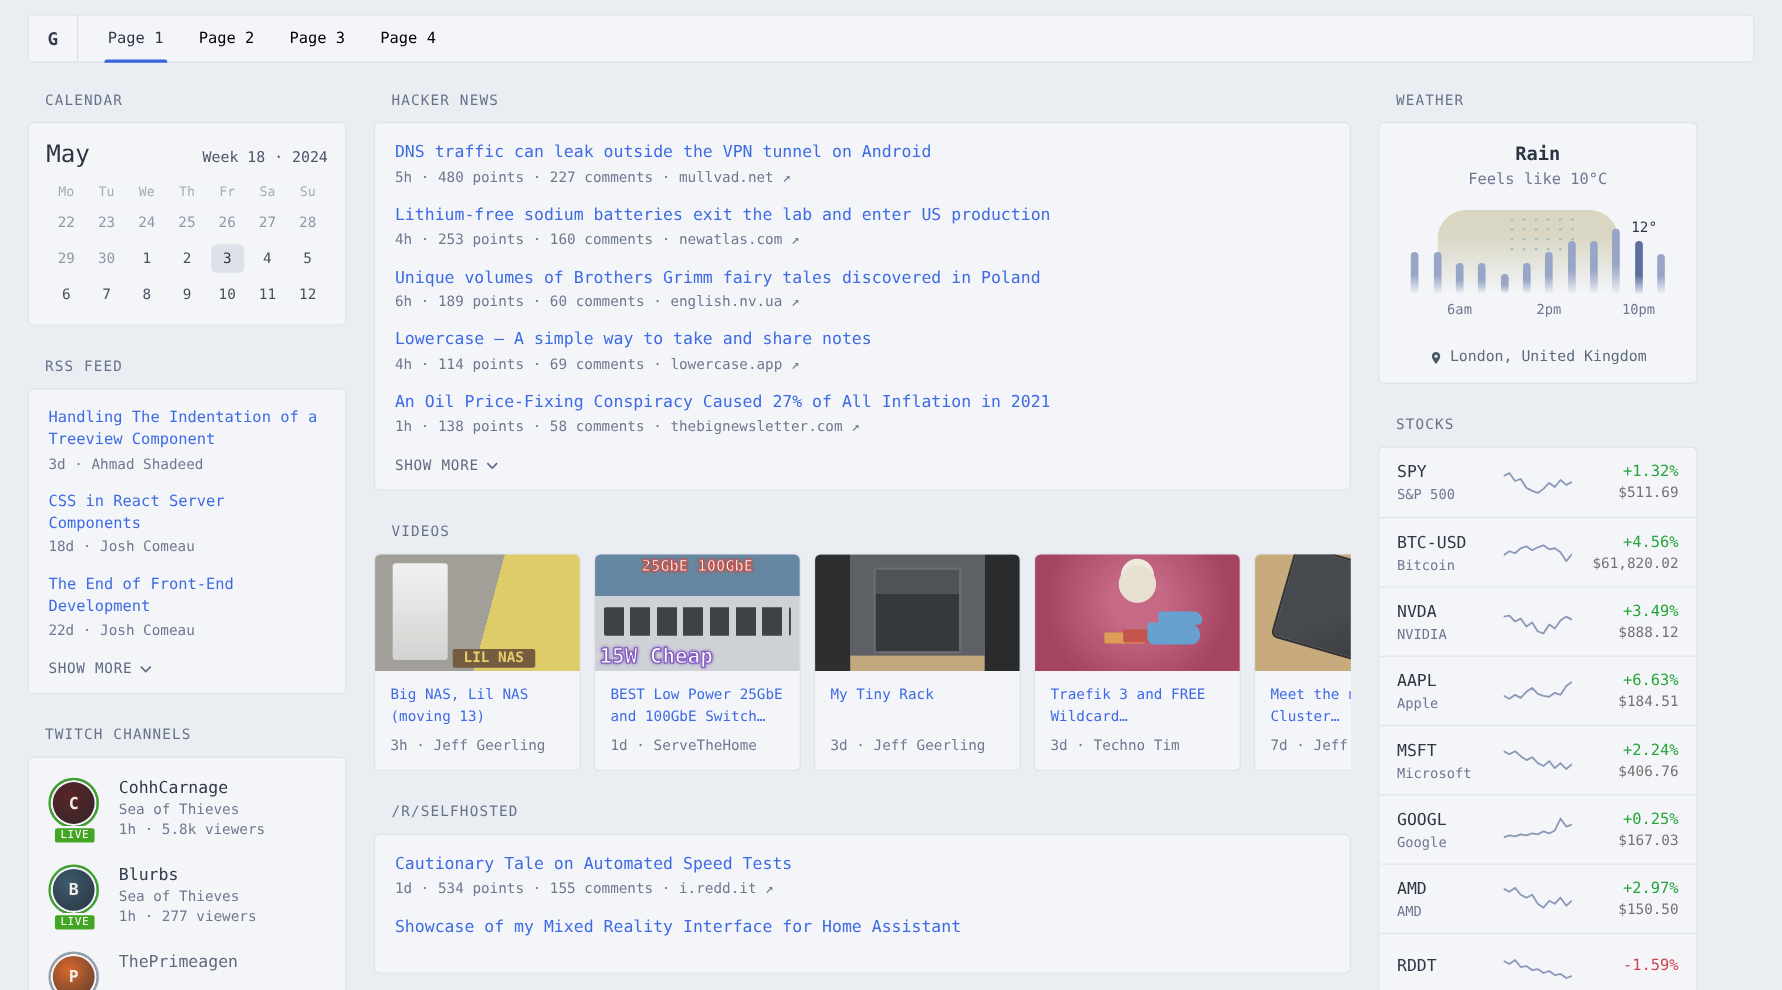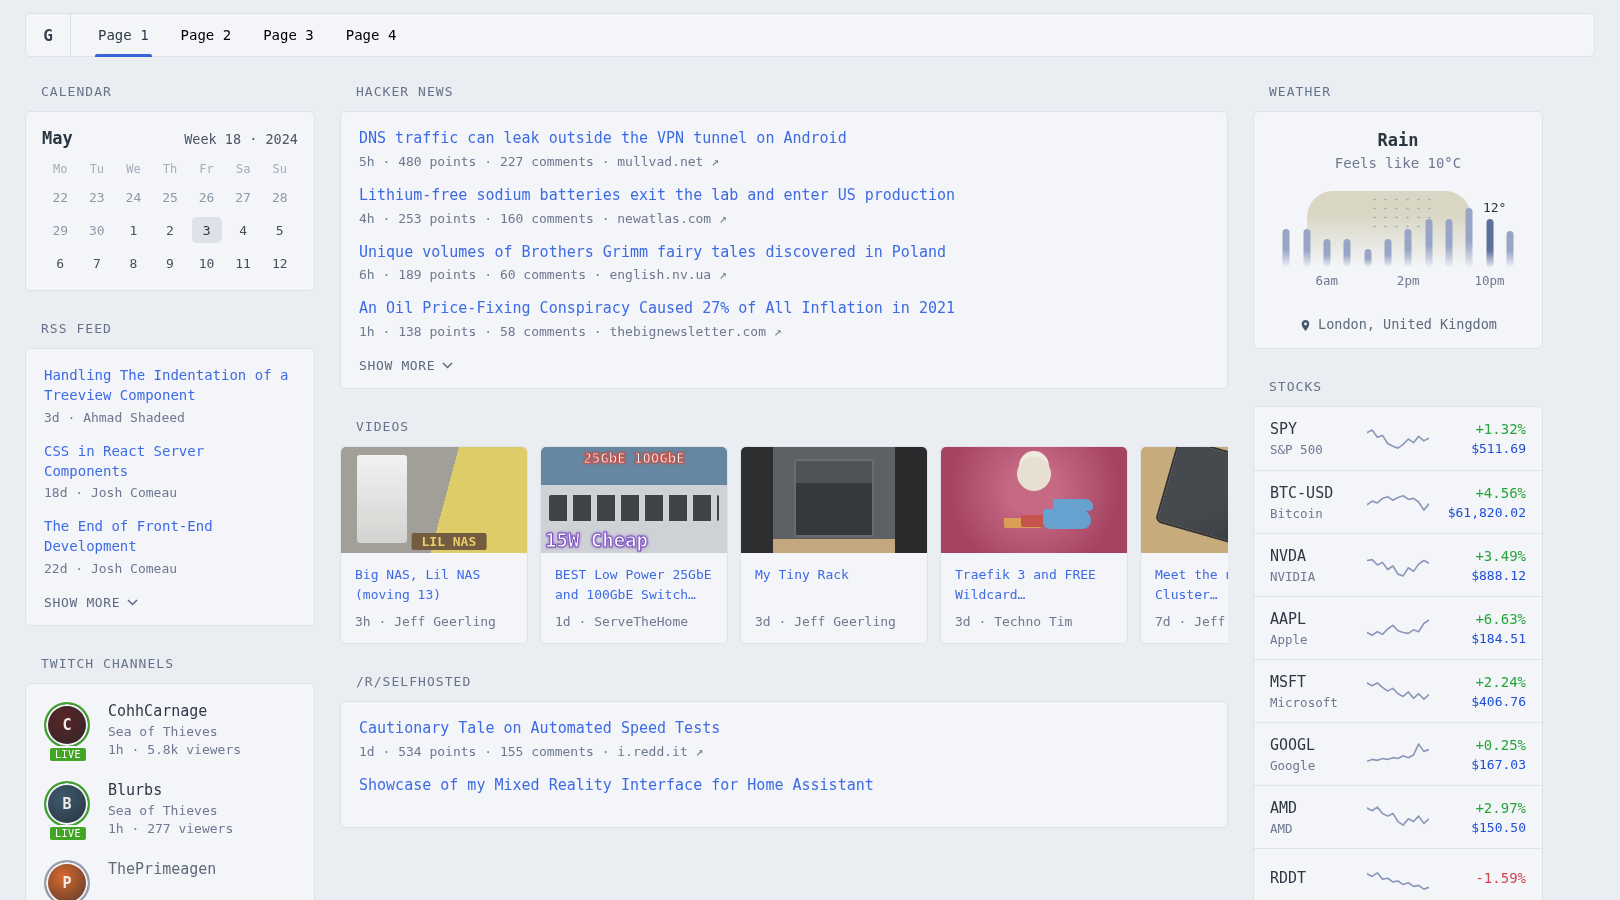--- a/index.html
+++ b/index.html
@@ -41,21 +41,21 @@
   .section-title {
     font-size:13px; letter-spacing:.08em; color:#67738a;
     padding-left:16px; margin-bottom:12px; white-space:nowrap;
   }
   .card {
     background:#f3f5f9; border:1px solid #dde1e9; border-radius:5px;
   }
   
   .cal { padding:16px 16px 14px 16px; }
   .cal-head { display:flex; justify-content:space-between; align-items:baseline; }
-  .cal-month { font-size:17px; font-weight:bold; color:#2c3643; }
+  .cal-month { font-size:22px; font-weight:normal; color:#2c3643; }
   .cal-week { font-size:13.5px; color:#4b5565; }
   .cal-weekdays, .cal-dates { display:grid; grid-template-columns:repeat(7,1fr); text-align:center; }
   .cal-weekdays { margin-top:14px; font-size:12px; color:#a3adbc; }
   .cal-dates { margin-top:8px; row-gap:7px; font-size:13px; color:#46505e; }
   .date { height:26px; display:flex; align-items:center; justify-content:center; }
   .date.muted { color:#8e98a8; }
   .date span { display:inline-flex; align-items:center; justify-content:center; width:30px; height:26px; border-radius:5px; }
   .date.selected span { background:#dce1ea; color:#2c3643; }
   
   .feed { padding:16px 18px 14px 18px; }
@@ -187,21 +187,21 @@
     display:grid; grid-template-columns:1fr auto 1fr; align-items:center;
     padding:11px 16px; height:63px;
   }
   .stock-row + .stock-row { border-top:1px solid #dfe3ea; }
   .stock-symbol { font-size:15px; color:#2e3845; cursor:pointer; }
   .stock-name { font-size:12.5px; color:#6e7890; margin-top:4px; }
   .stock-right { text-align:right; }
   .stock-change { font-size:14px; }
   .stock-change.up { color:#27a53b; }
   .stock-change.down { color:#d2454f; }
-  .stock-price { font-size:13px; color:#1d4ed8; margin-top:4px; }
+  .stock-price { font-size:13px; color:#737373; margin-top:4px; }
   .spark { width:62px; height:30px; margin:0 8px; }
   .spark polyline { fill:none; stroke:#8b99b8; stroke-width:1.7; stroke-linejoin:round; stroke-linecap:round; }
 </style>
 </head>
 <body>
 
 <div class="navbar">
   <div class="logo">G</div>
   <div class="tabs" id="tabs">
       <div class="tab active">Page 1</div>
@@ -372,20 +372,24 @@
             </div>
             <div class="news-item">
               <a class="news-title">Lithium-free sodium batteries exit the lab and enter US production</a>
               <div class="news-meta">4h · 253 points · 160 comments · newatlas.com ↗</div>
             </div>
             <div class="news-item">
               <a class="news-title">Unique volumes of Brothers Grimm fairy tales discovered in Poland</a>
               <div class="news-meta">6h · 189 points · 60 comments · english.nv.ua ↗</div>
             </div>
             <div class="news-item">
+              <a class="news-title">Lowercase – A simple way to take and share notes</a>
+              <div class="news-meta">4h · 114 points · 69 comments · lowercase.app ↗</div>
+            </div>
+            <div class="news-item">
               <a class="news-title">An Oil Price-Fixing Conspiracy Caused 27% of All Inflation in 2021</a>
               <div class="news-meta">1h · 138 points · 58 comments · thebignewsletter.com ↗</div>
             </div>
           </div>
         <div class="show-more">
           <span>SHOW MORE</span>
           <svg width="11" height="7" viewBox="0 0 11 7" fill="none" stroke-width="1.5">
               <path d="M1 1 L5.5 5.5 L10 1"></path>
             </svg>
         </div>

